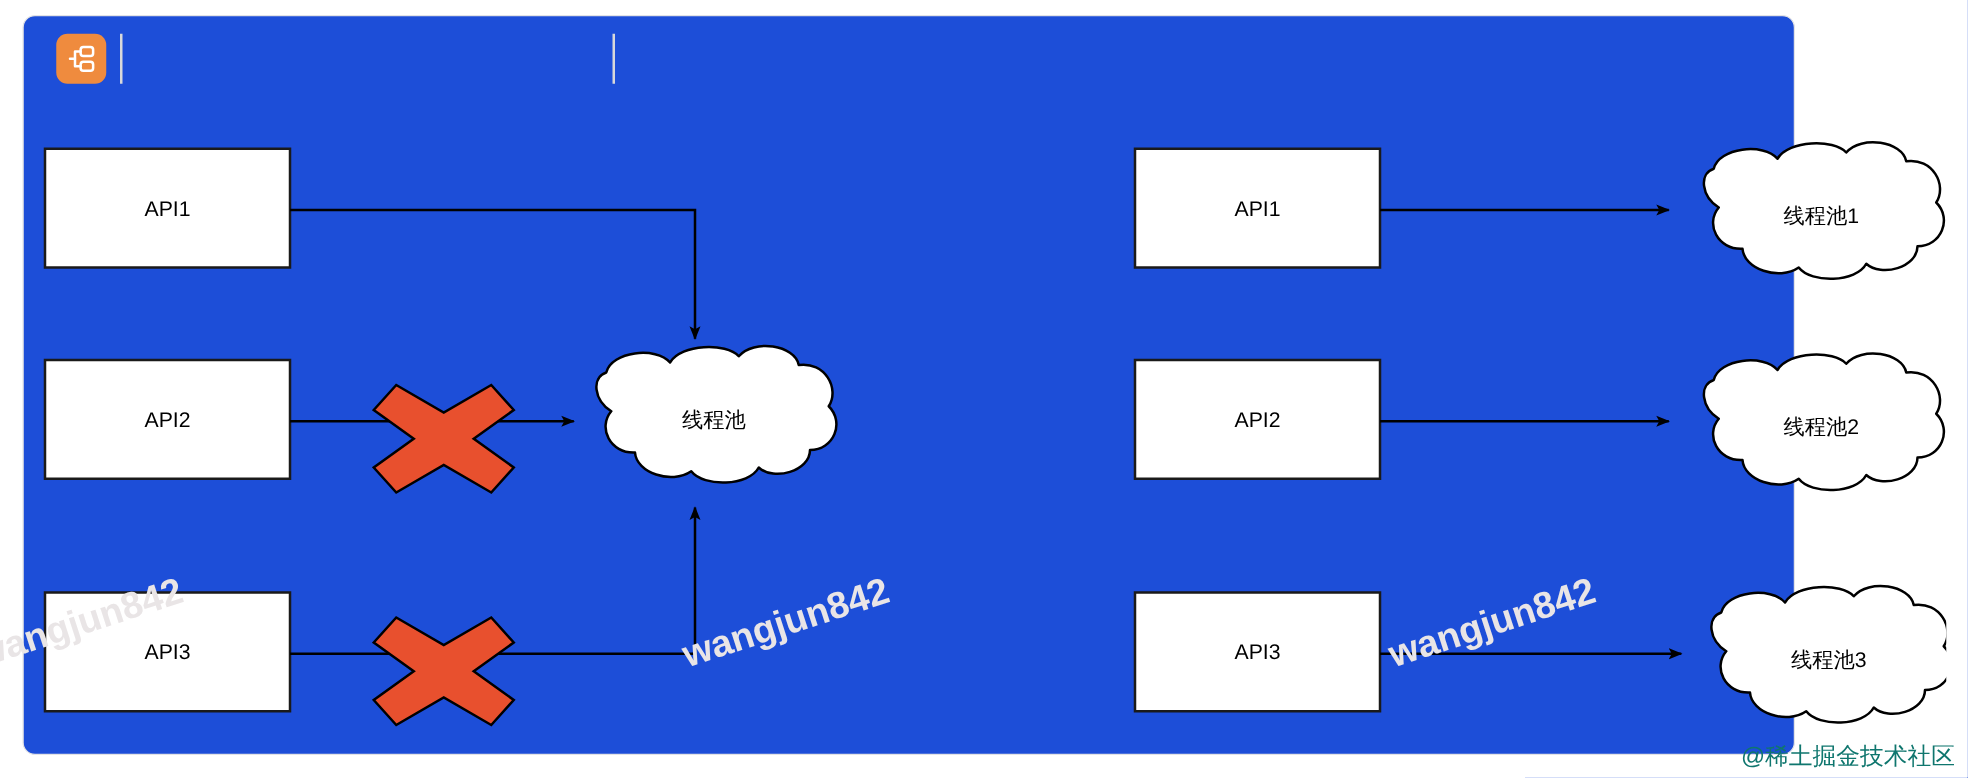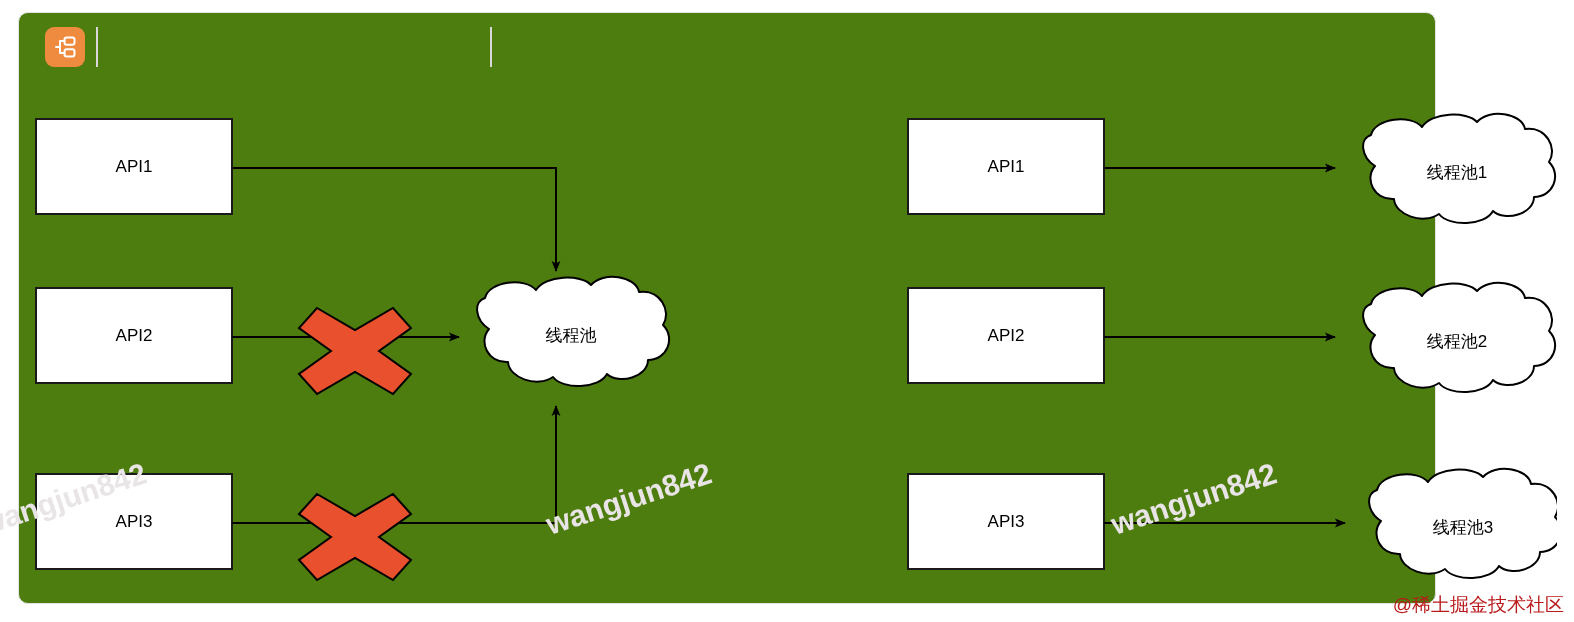--- a/index.html
+++ b/index.html
@@ -17,21 +17,21 @@
   }
   
   #panel {
     position: absolute;
     left: 18px;
     top: 12px;
     width: 1418px;
     height: 592px;
     border: 1px solid #e3e3e5;
     border-radius: 10px;
-    background: #4d7c0f;
+    background: #1d4ed8;
     box-sizing: border-box;
   }
   
   #toolbar {
     position: absolute;
     left: 0;
     top: 0;
     width: 100%;
     height: 80px;
   }
@@ -107,21 +107,21 @@
     user-select: none;
     pointer-events: none;
   }
   #wm-1 { left: -22px; top: 482px; }
   #wm-2 { left: 543px; top: 482px; }
   #wm-3 { left: 1108px; top: 482px; }
   #credit {
     position: absolute;
     right: 10px;
     bottom: 4px;
-    color: #b91c1c;
+    color: #0f766e;
     font-size: 19px;
     font-family: "Liberation Sans", "DejaVu Sans", sans-serif;
     white-space: nowrap;
     user-select: none;
     pointer-events: none;
   }
 </style>
 </head>
 <body>
 

